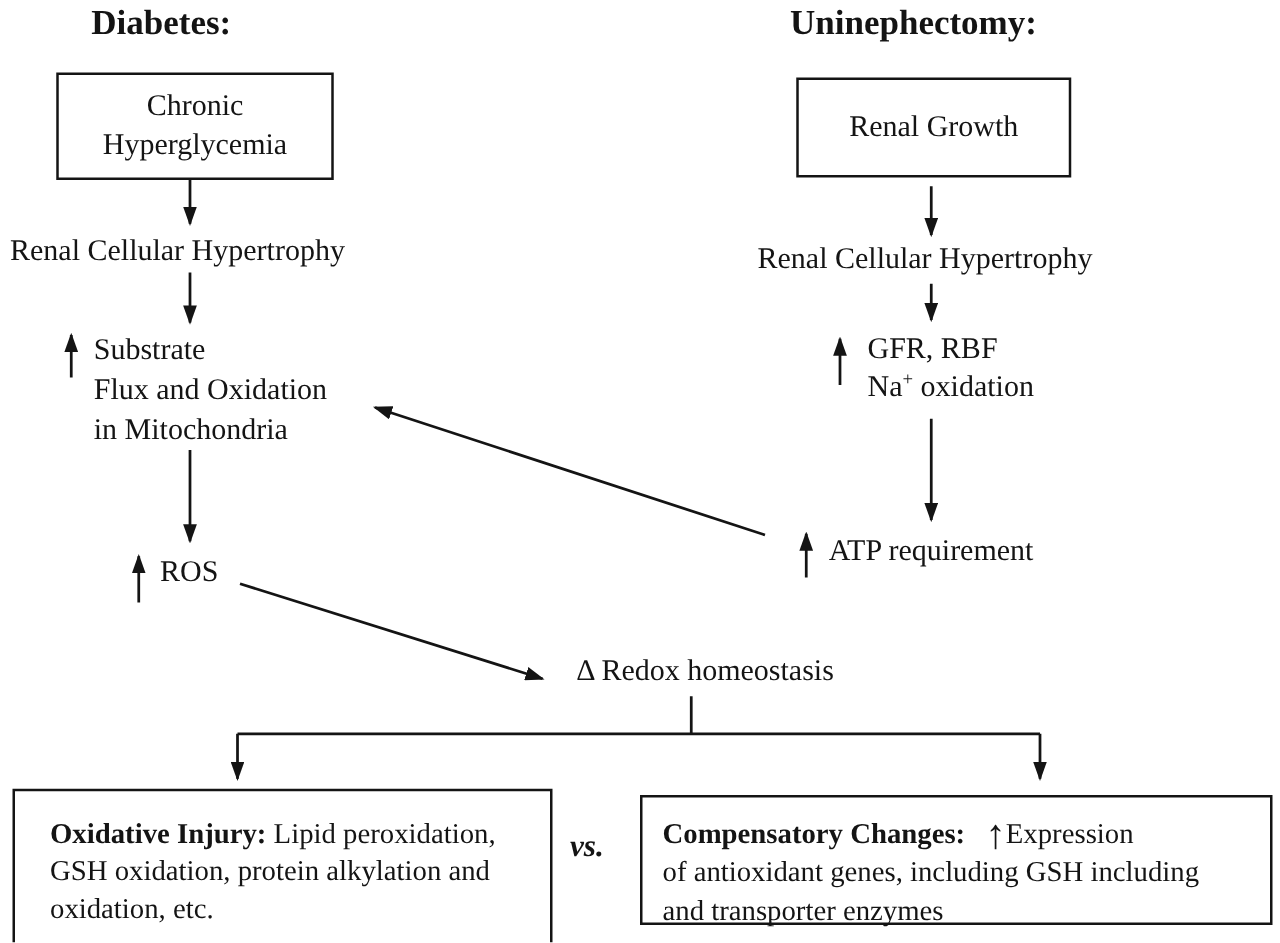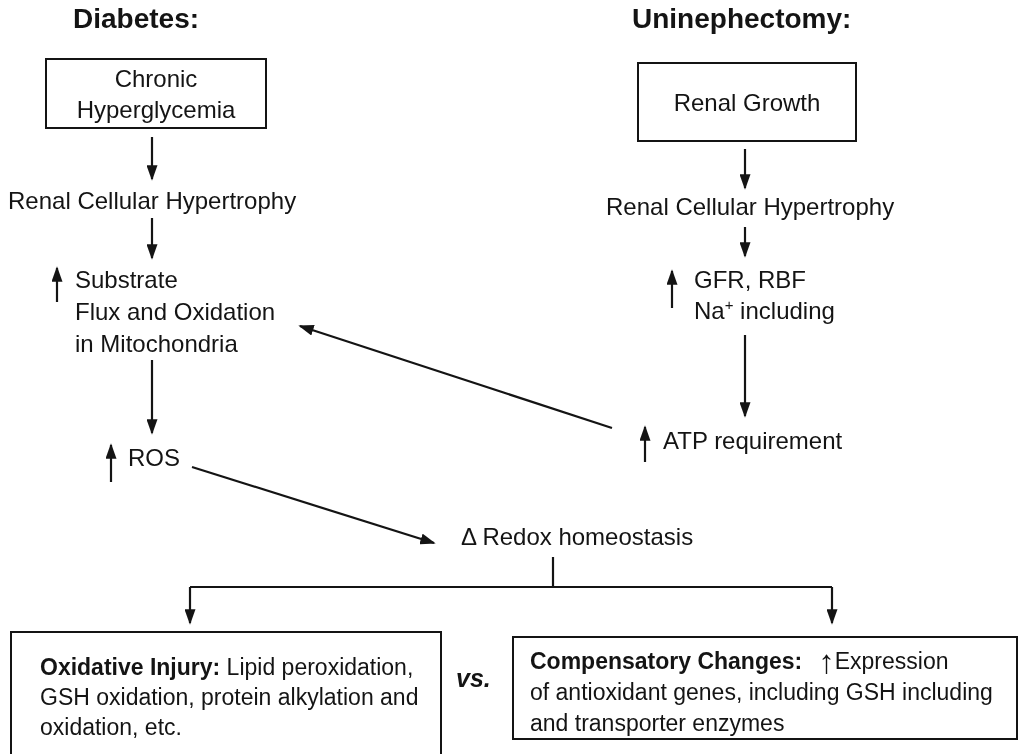--- a/index.html
+++ b/index.html
@@ -3,21 +3,21 @@
 <meta charset="utf-8">
 <style>
   :root { --ink: #141414; --bg: #ffffff; }
   * { box-sizing: border-box; margin: 0; padding: 0; }
   html, body { background: var(--bg); }
   .canvas {
     position: relative;
     width: 1024px;
     height: 754px;
     background: var(--bg);
-    font-family: Liberation Sans, sans-serif;
+    font-family: Liberation Serif, serif;
     color: var(--ink);
     overflow: hidden;
   }
   .connectors {
     position: absolute;
     left: 0; top: 0;
     width: 1024px; height: 754px;
     z-index: 1;
   }
   .t {
@@ -101,21 +101,21 @@
     <line x1="612" y1="428" x2="300" y2="326" stroke="#141414" stroke-width="2.2" marker-end="url(#ah)"></line>
 
     <line x1="553" y1="557" x2="553" y2="587" stroke="#141414" stroke-width="2.2"></line>
     <line x1="190" y1="587" x2="832" y2="587" stroke="#141414" stroke-width="2.2"></line>
     <line x1="190" y1="587" x2="190" y2="623" stroke="#141414" stroke-width="2.2" marker-end="url(#ah)"></line>
     <line x1="832" y1="587" x2="832" y2="623" stroke="#141414" stroke-width="2.2" marker-end="url(#ah)"></line>
   </svg>
 
   <div class="t heading" style="left:73px; top:2px;">Diabetes:</div>
 
-  <div class="node-box" style="left:45px; top:58px; width:222px; height:71px;">
+  <div class="node-box" style="left:45px; top:58px; width:222px; height:86px;">
     <span>Chronic</span>
     <span>Hyperglycemia</span>
   </div>
 
   <div class="t" style="left:8px; top:185px;">Renal Cellular Hypertrophy</div>
 
   <div class="t" style="left:75px; top:264px;">
     <div>Substrate</div>
     <div>Flux and Oxidation</div>
     <div>in Mitochondria</div>
@@ -127,39 +127,39 @@
 
   <div class="node-box" style="left:637px; top:62px; width:220px; height:80px;">
     <span>Renal Growth</span>
   </div>
 
   <div class="t" style="left:606px; top:191px;">Renal Cellular Hypertrophy</div>
 
   <div class="t" style="left:694px; top:264px; line-height:31px;">
     <div>GFR, RBF</div>
     <div>
-      <span>Na</span><sup class="plus">+</sup><span> including</span>
+      <span>Na</span><sup class="plus">+</sup><span> oxidation</span>
     </div>
   </div>
 
   <div class="t" style="left:663px; top:425px;text-align:center;">ATP requirement</div>
 
   <div class="t" style="left:461px; top:521px;">Δ Redox homeostasis</div>
 
   <div class="outcome-box" style="left:10px; top:631px; width:432px; height:140px; padding:19px 10px 9px 28px;">
     <div>
       <span class="bold">Oxidative Injury:</span><span> Lipid peroxidation,</span>
     </div>
     <div>GSH oxidation, protein alkylation and</div>
     <div>oxidation, etc.</div>
   </div>
 
   <div class="t versus" style="left:456px; top:662px;">vs.</div>
 
-  <div class="outcome-box" style="left:512px; top:636px; width:506px; height:104px; padding:8px 10px 8px 16px; line-height:31px;">
+  <div class="outcome-box" style="left:512px; top:636px; width:506px; height:104px; padding:13px 10px 8px 16px; line-height:31px;">
     <div>
       <span class="bold">Compensatory Changes:</span><span class="expr-arrow">↑</span><span>Expression</span>
     </div>
     <div>of antioxidant genes, including GSH including</div>
     <div>and transporter enzymes</div>
   </div>
 
 </div>
 
 </body></html>

